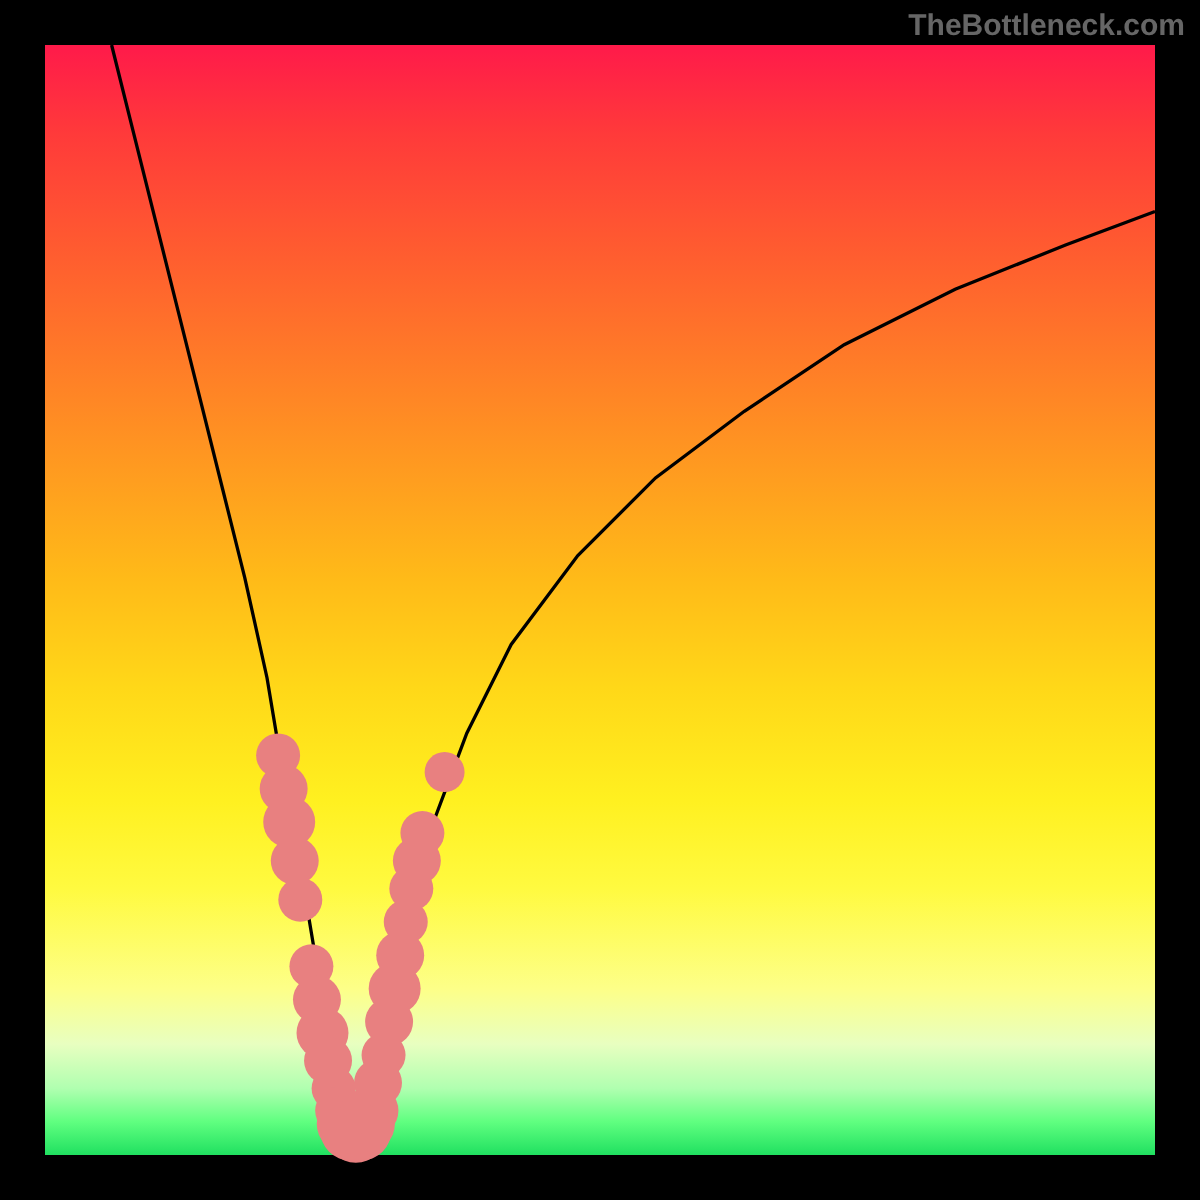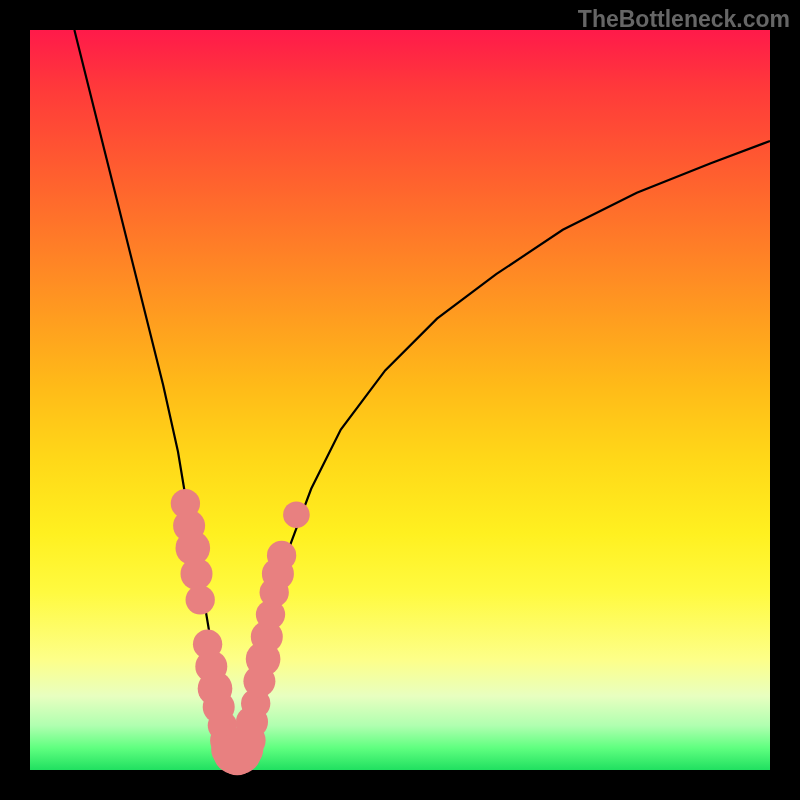--- a/index.html
+++ b/index.html
@@ -35,21 +35,21 @@
       #fdff88 85%,
       #e8ffc0 90%,
       #b0ffb0 94%,
       #60ff80 97%,
       #20e060 100%);
   }
   .watermark {
     position: absolute;
     top: 6px;
     right: 10px;
-    font-size: 23px;
+    font-size: 20px;
     font-weight: bold;
     color: #666666;
     font-family: Arial, sans-serif;
   }
   svg.curve-layer {
     position: absolute;
     left: 0;
     top: 0;
     width: 740px;
     height: 740px;

